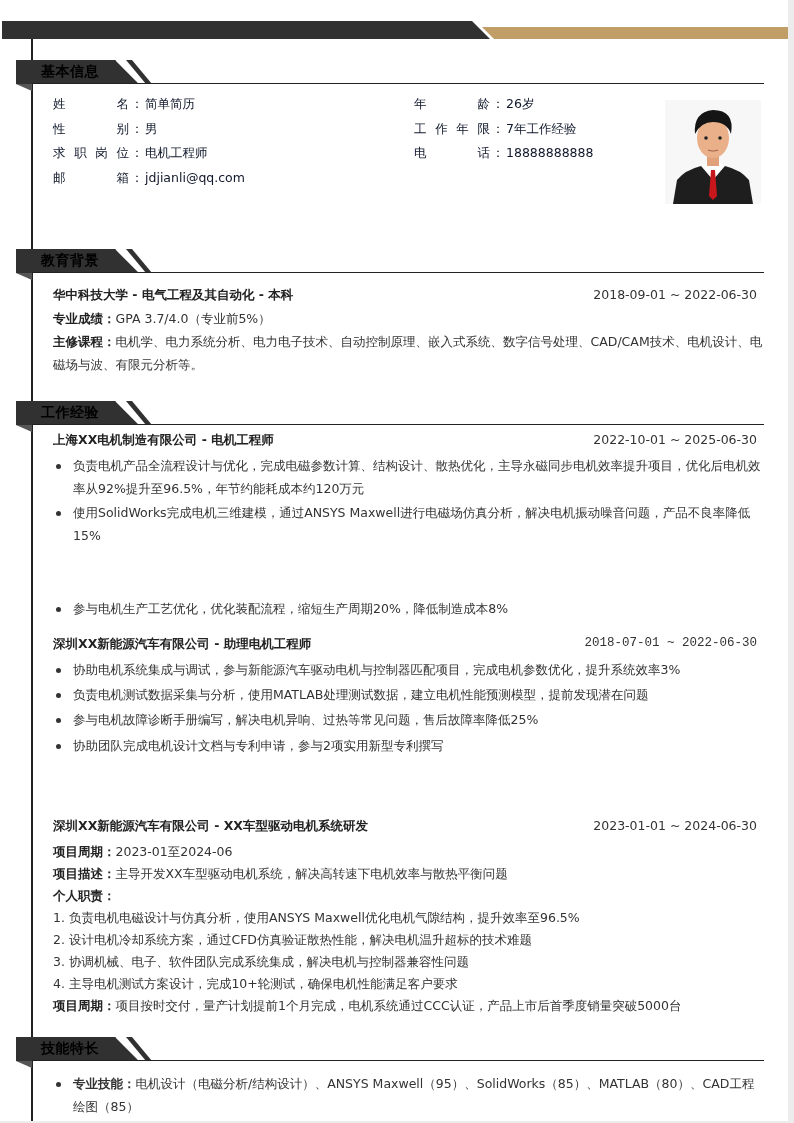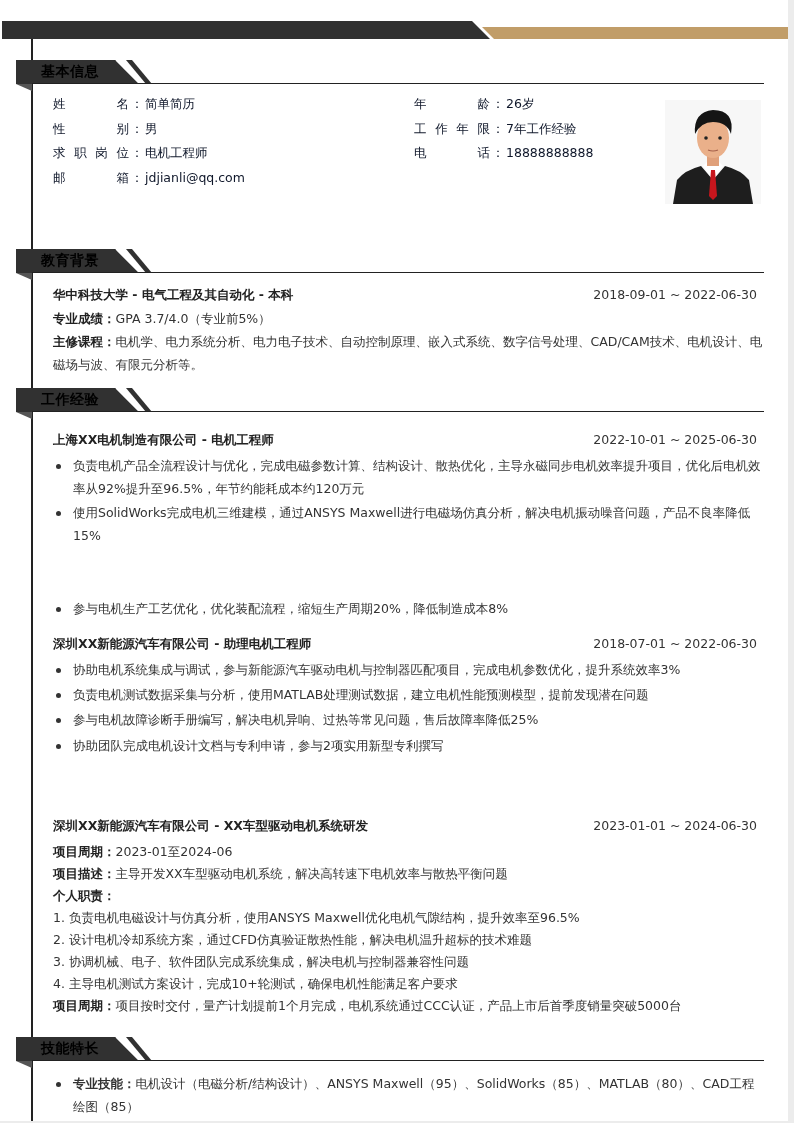--- a/index.html
+++ b/index.html
@@ -103,40 +103,40 @@
 
   <div class="block-title" style="top:287px;">华中科技大学 - 电气工程及其自动化 - 本科</div>
   <div class="date" style="top:287px;">2018-09-01 ~ 2022-06-30</div>
   <div class="line" style="top:307px;">
     <b>专业成绩：</b><span>GPA 3.7/4.0（专业前5%）</span>
   </div>
   <div class="line" style="top:330px;">
     <b>主修课程：</b><span>电机学、电力系统分析、电力电子技术、自动控制原理、嵌入式系统、数字信号处理、CAD/CAM技术、电机设计、电磁场与波、有限元分析等。</span>
   </div>
 
-  <div class="sec-head" style="top:388px;">
+  <div class="sec-head" style="top:401px;">
     <div class="tab"></div>
     <svg class="stripes" viewBox="0 0 40 24">
       <line x1="4" y1="0" x2="28" y2="24" stroke="#fff" stroke-width="1.6"></line>
       <line x1="10" y1="0" x2="34" y2="24" stroke="#fff" stroke-width="1.6"></line>
       <polygon points="14,0 20,0 40,24 34,24" fill="#313131"></polygon>
     </svg>
     <div class="fold"></div>
     <span class="title">工作经验</span>
     <div class="rule"></div>
   </div>
 
   <div class="block-title" style="top:432px;">上海XX电机制造有限公司 - 电机工程师</div>
   <div class="date" style="top:432px;">2022-10-01 ~ 2025-06-30</div>
   <div class="bullet" style="top:454px;"><span class="dot"></span><span>负责电机产品全流程设计与优化，完成电磁参数计算、结构设计、散热优化，主导永磁同步电机效率提升项目，优化后电机效率从92%提升至96.5%，年节约能耗成本约120万元</span></div>
   <div class="bullet" style="top:501px;"><span class="dot"></span><span>使用SolidWorks完成电机三维建模，通过ANSYS Maxwell进行电磁场仿真分析，解决电机振动噪音问题，产品不良率降低15%</span></div>
   <div class="bullet" style="top:597px;"><span class="dot"></span><span>参与电机生产工艺优化，优化装配流程，缩短生产周期20%，降低制造成本8%</span></div>
 
   <div class="block-title" style="top:636px;">深圳XX新能源汽车有限公司 - 助理电机工程师</div>
-  <div class="date" style="top:636px;">2018-07-01 ~ 2022-06-30</div>
+  <div class="date" style="top:636px;font-family:Liberation Mono, monospace;">2018-07-01 ~ 2022-06-30</div>
   <div class="bullet" style="top:658px;"><span class="dot"></span><span>协助电机系统集成与调试，参与新能源汽车驱动电机与控制器匹配项目，完成电机参数优化，提升系统效率3%</span></div>
   <div class="bullet" style="top:683px;"><span class="dot"></span><span>负责电机测试数据采集与分析，使用MATLAB处理测试数据，建立电机性能预测模型，提前发现潜在问题</span></div>
   <div class="bullet" style="top:708px;"><span class="dot"></span><span>参与电机故障诊断手册编写，解决电机异响、过热等常见问题，售后故障率降低25%</span></div>
   <div class="bullet" style="top:734px;"><span class="dot"></span><span>协助团队完成电机设计文档与专利申请，参与2项实用新型专利撰写</span></div>
 
 
   <div class="block-title" style="top:818px;">深圳XX新能源汽车有限公司 - XX车型驱动电机系统研发</div>
   <div class="date" style="top:818px;">2023-01-01 ~ 2024-06-30</div>
   <div class="line" style="top:840px;"><b>项目周期：</b><span>2023-01至2024-06</span></div>
   <div class="line" style="top:862px;"><b>项目描述：</b><span>主导开发XX车型驱动电机系统，解决高转速下电机效率与散热平衡问题</span></div>

